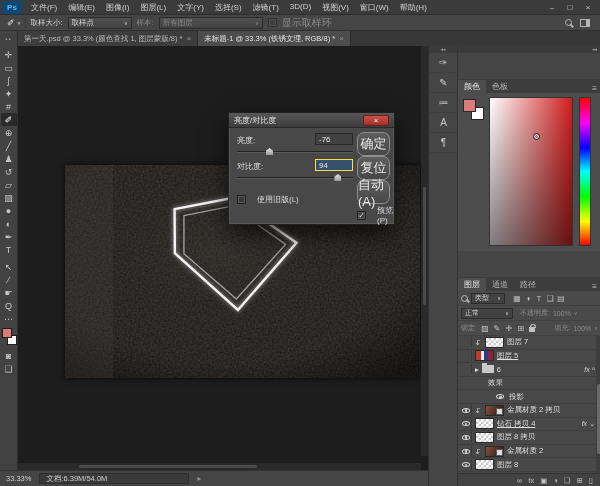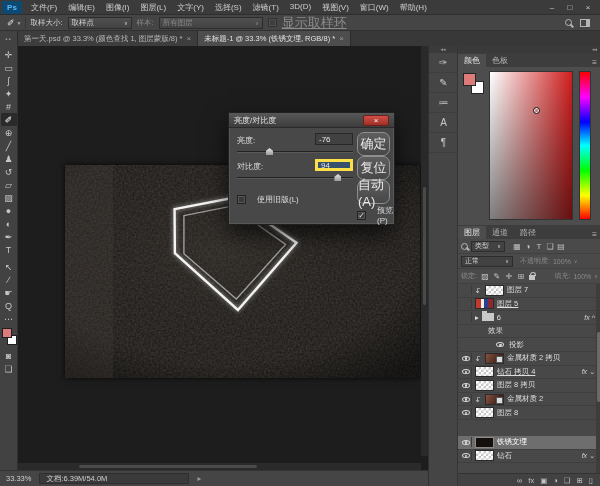--- a/index.html
+++ b/index.html
@@ -50,33 +50,33 @@
   .hscroll { position:absolute; left:0; bottom:0; width:403px; height:7px; background:#2a2a2a; }
   .hscroll .thumb { position:absolute; top:1px; left:60px; height:5px; width:180px; background:#4a4a4a; border-radius:3px; }
 
   
   .dialog { position:absolute; left:228px; top:112px; width:167px; height:113px; background:#484848; border:1px solid #202020; box-shadow:0 10px 22px rgba(0,0,0,.65), inset 0 0 0 1px #585858; z-index:10; }
   .dlg-title { height:15px; background:linear-gradient(#575757,#3d3d3d); border-bottom:1px solid #2b2b2b; display:flex; align-items:center; padding:0 5px; font-size:8px; color:#e0e0e0; }
   .dlg-close { margin-left:auto; width:26px; height:11px; background:linear-gradient(#d05046,#9e2f27); border:1px solid #6e1e18; border-radius:2px; color:#fff; font-size:8px; display:flex; align-items:center; justify-content:center; }
   .dlg-body { position:relative; height:97px; font-size:8px; }
   .dlg-label { position:absolute; color:#dcdcdc; }
   .field { position:absolute; width:38px; height:12px; background:#414141; border:1px solid #282828; color:#e5e5e5; font-size:8px; text-align:left; padding:0 3px; line-height:10px; }
-  .field.focus { border:3px solid #fde047; background:#37506b; }
+  .field.focus { border:1px solid #fde047; background:#37506b; }
   .slider { position:absolute; height:8px; }
   .slider .track { position:absolute; left:0; right:0; top:3px; height:1px; background:#232323; box-shadow:0 1px 0 #5a5a5a; }
   .slider .sthumb { position:absolute; top:0; width:7px; height:7px; background:linear-gradient(#e8e8e8,#9a9a9a); clip-path:polygon(50% 0,100% 40%,100% 100%,0 100%,0 40%); }
   .dlg-btn { position:absolute; width:33px; height:24px; border-radius:7px; background:linear-gradient(#5e5e5e,#474747); border:1px solid #8f8f8f; color:#e8e8e8; font-size:13px; display:flex; align-items:center; justify-content:center; }
   .dlg-check { position:absolute; display:flex; align-items:center; gap:11px; color:#dcdcdc; }
 
   
   .dock { position:absolute; left:428px; top:46px; width:172px; height:440px; background:#454545; border-left:1px solid #303030; }
   .dockstrip { position:absolute; left:0; top:0; width:29px; height:440px; border-right:1px solid #353535; }
   .striphead { height:7px; background:#3a3a3a; color:#9a9a9a; font-size:5px; text-align:center; line-height:7px; }
   .strip-ic { width:29px; height:20px; display:flex; align-items:center; justify-content:center; color:#c9c9c9; font-size:10px; border-bottom:1px solid #3e3e3e; }
-  .dockpanels { position:absolute; left:29px; top:0; width:143px; height:440px; display:flex; flex-direction:column; }
+  .dockpanels { position:absolute; left:29px; top:0; width:143px; height:440px; display:flex; flex-direction:column;gap:26px; }
   .panelhead { height:7px; background:#3a3a3a; color:#9a9a9a; font-size:5px; text-align:right; padding-right:4px; line-height:7px; }
   .ptabs { height:14px; background:#3d3d3d; display:flex; align-items:flex-end; }
   .ptab { height:13px; padding:0 6px; font-size:8px; color:#b5b5b5; display:flex; align-items:center; background:#3d3d3d; }
   .ptab.active { background:#4d4d4d; color:#e5e5e5; }
   .pmenu { margin-left:auto; color:#bdbdbd; font-size:8px; padding-right:4px; }
 
   
   .colorbody { position:relative; height:158px; background:#4d4d4d; }
   .cswatch { position:absolute; left:5px; top:6px; width:22px; height:22px; }
   .cswatch .fg { position:absolute; left:0; top:0; width:13px; height:13px; border:1px solid #262626; z-index:2; }
@@ -154,21 +154,21 @@
     <div class="opt-dd" style="width:64px;">
       <span>取样点</span>
       <span style="font-size:5px;">∨</span>
     </div>
     <span class="dim" style="font-size:7.5px;">样本:</span>
     <div class="opt-dd dim" style="width:104px;">
       <span>所有图层</span>
       <span style="font-size:5px;">∨</span>
     </div>
     <span class="cb" style="opacity:.55;"></span>
-    <span class="dim" style="font-size:13px;text-decoration:underline;">显示取样环</span>
+    <span class="dim" style="font-size:10px;">显示取样环</span>
     <div class="opt-right">
       <span class="mag"></span>
       <span class="wsicon"></span>
     </div>
   </div>
 
   <div class="tabbar">
     <div class="tabcap">▪▪</div>
     <div id="tabs" style="display:flex;align-items:flex-end;">
         <div class="tab">

